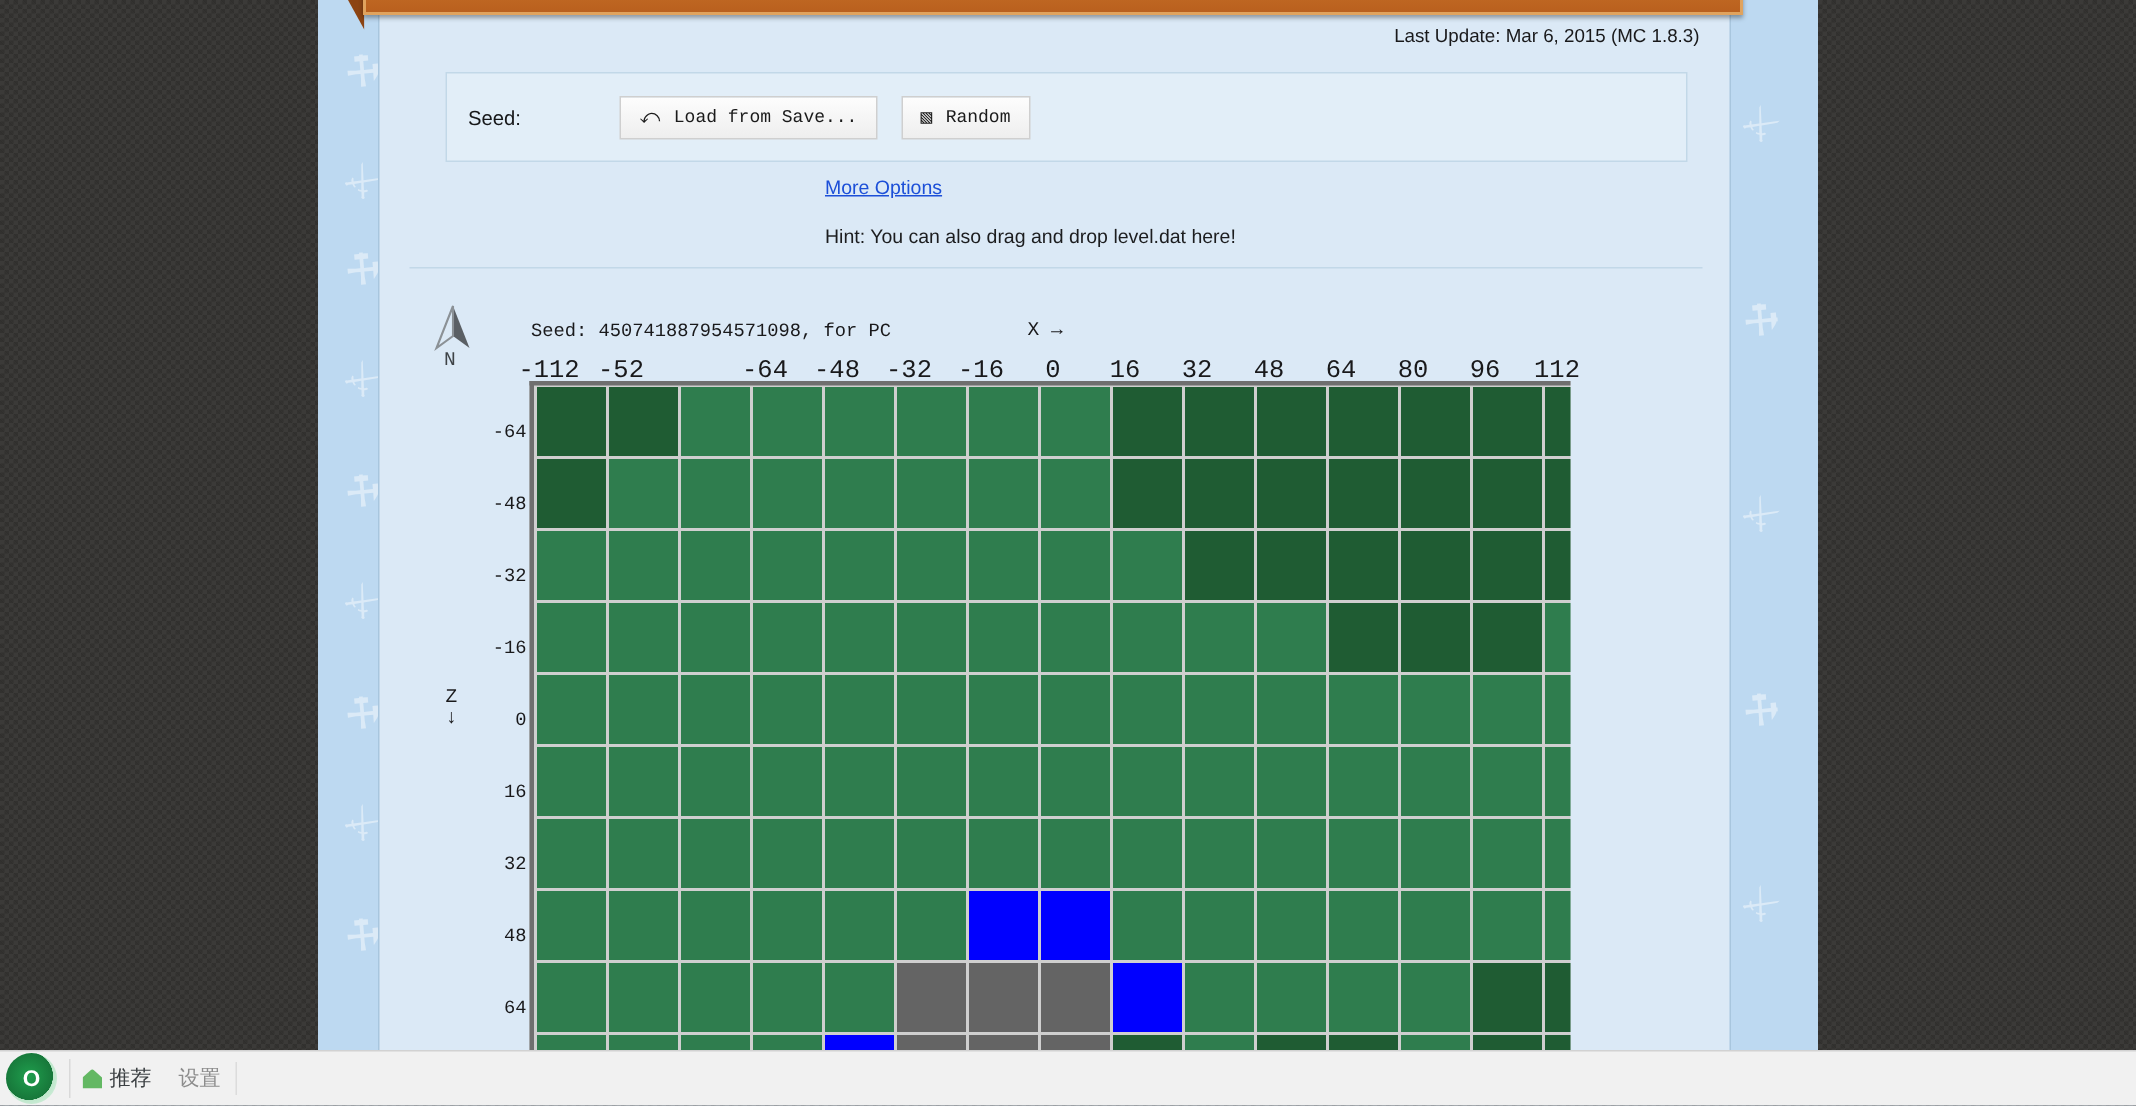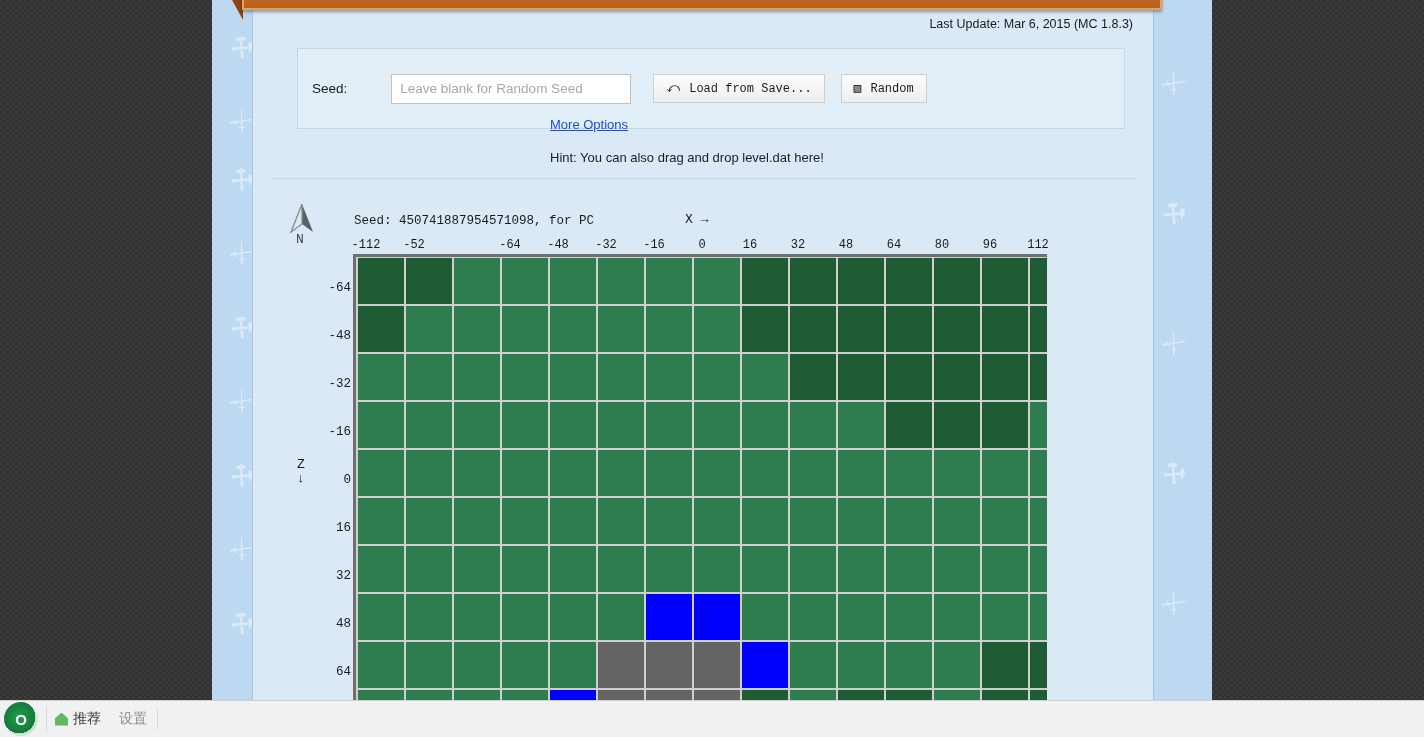--- a/index.html
+++ b/index.html
@@ -79,21 +79,21 @@
     right: 20px; top: 17px;
     font-size: 12.5px;
     color: #19191b;
     text-align: center;
   }
 
   
   #seed-panel {
     position: absolute;
     left: 44px; top: 48px;
-    width: 828px; height: 81px;
+    width: 828px; height: 60px;
     background: #e2eef8;
     border: 1px solid #c2d8e8;
     display: flex;
     align-items: center;
     padding-left: 14px;
   }
   #seed-label {
     font-size: 13.5px;
     color: #17181a;
     margin-right: 44px;
@@ -205,21 +205,21 @@
   }
 
   #x-ticks {
     position: absolute;
     left: 100px; top: 52px;
     width: 692px; height: 16px;
   }
   #x-ticks span {
     position: absolute;
     font-family: "Liberation Mono", monospace;
-    font-size: 12px;
+    font-size: 17px;
     color: #19191b;
     transform: translateX(-50%);
   }
   #z-ticks {
     position: absolute;
     left: 58px; top: 68px;
     width: 40px; height: 450px;
   }
   #z-ticks span {
     position: absolute;
@@ -334,21 +334,20 @@
   <div class="tool-deco" style="left:950px; top:460px;">⚒</div>
   <div class="tool-deco" style="left:950px; top:590px;">⚔</div>
 </div>
 
 <div id="content-card">
 
   <div id="last-update">Last Update: Mar 6, 2015 (MC 1.8.3)</div>
 
   <div id="seed-panel">
     <span id="seed-label">Seed:</span>
-    <input id="seed-input" type="text" placeholder="Leave blank for Random Seed" style="">
     <div class="mini-btn" id="load-from-save-button">
       <span class="glyph">⤺</span>
       <span>Load from Save...</span>
     </div>
     <div class="mini-btn" id="random-button">
       <span class="glyph">▧</span>
       <span>Random</span>
     </div>
   </div>
 

